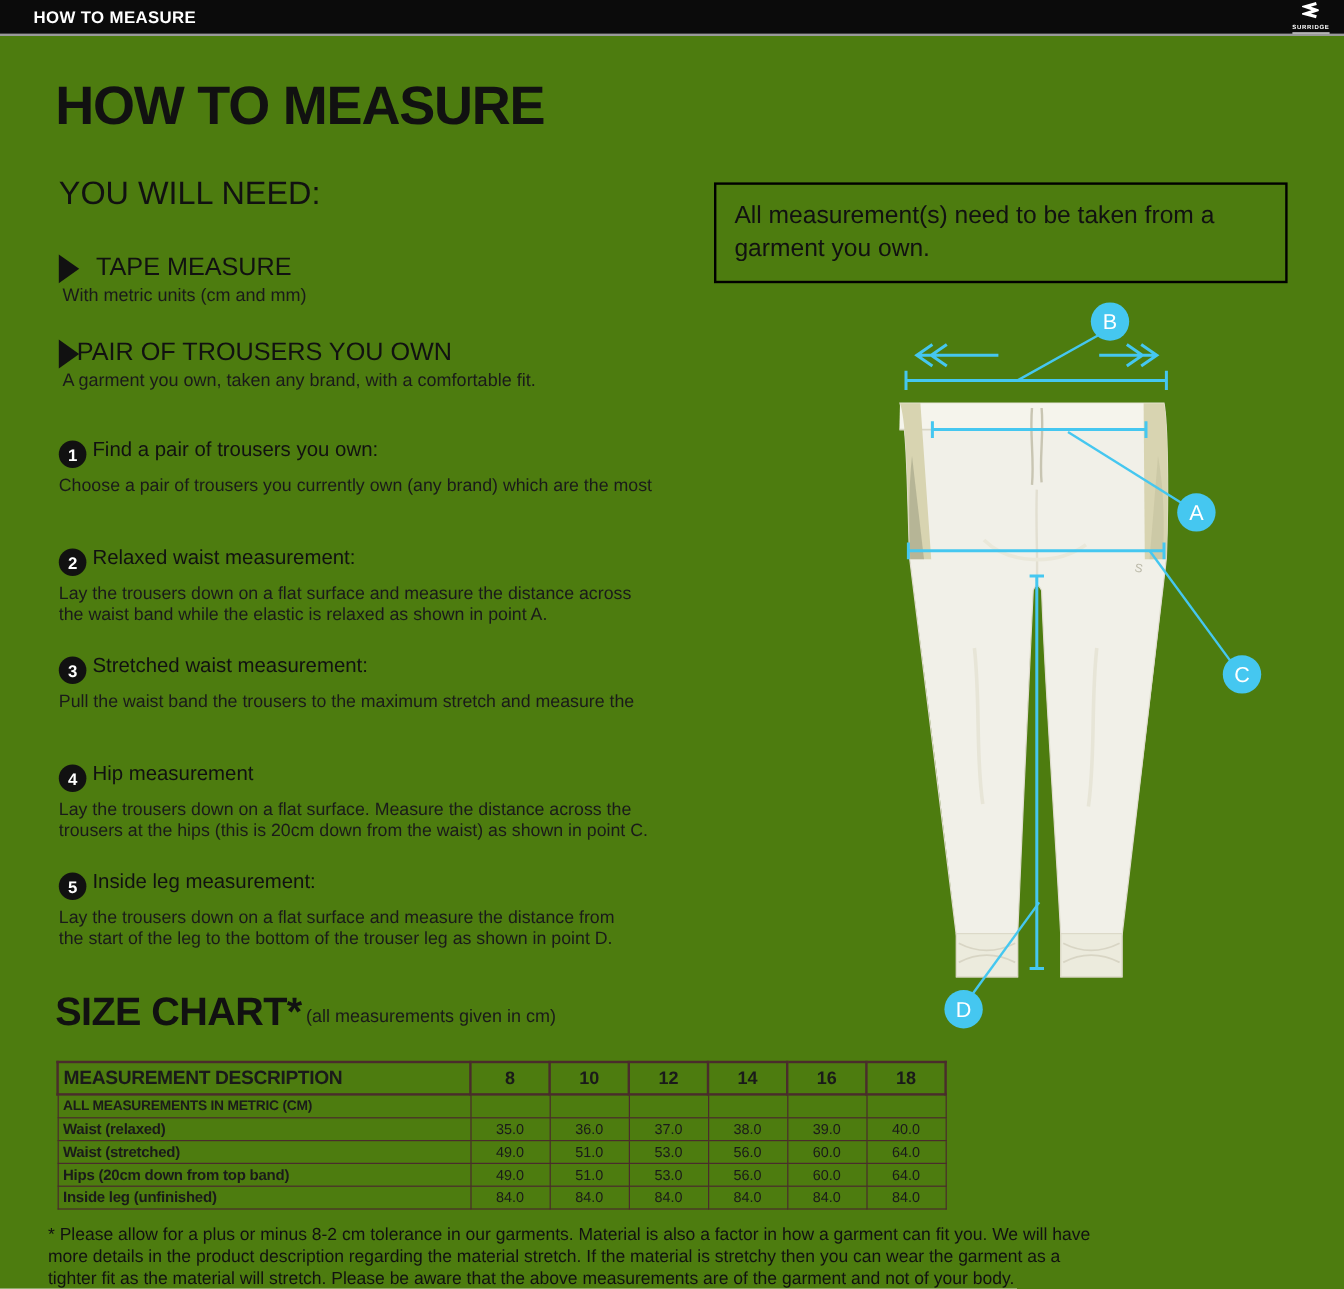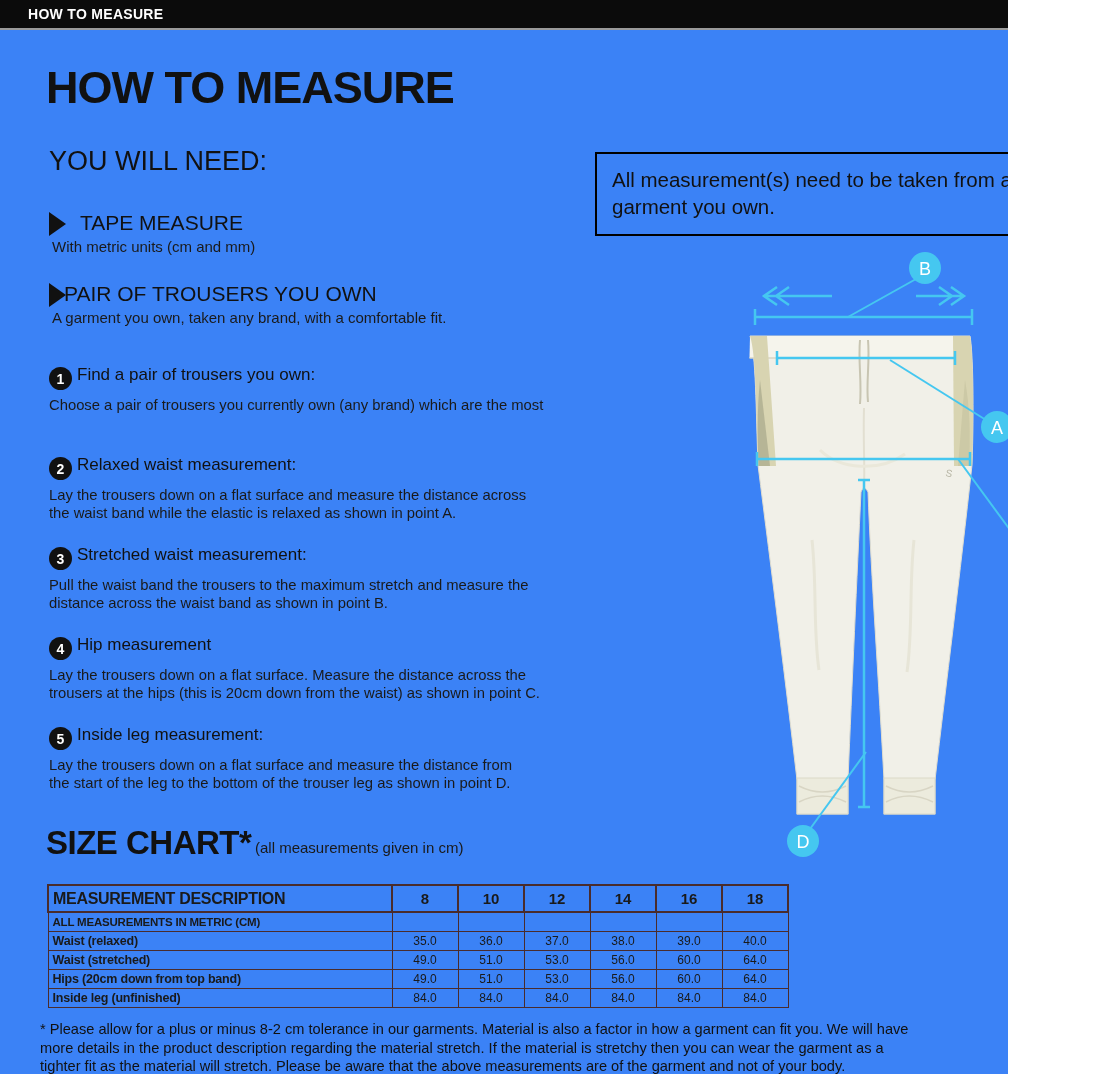--- a/index.html
+++ b/index.html
@@ -1,16 +1,16 @@
 <!DOCTYPE html>
 <html><head>
 <meta charset="utf-8">
 <style>
   html,body{margin:0;padding:0;background:#fff;}
-  .canvas{position:relative;width:1008px;height:1074px;background:#3b82f6;overflow:hidden;
+  .canvas{position:relative;width:1120px;height:1074px;background:#4d7c0f;overflow:hidden;
           font-family:"Liberation Sans", sans-serif;color:#1a1a1a;}
 
   
   .topbar{position:absolute;left:0;top:0;width:1120px;height:28px;background:#0b0b0b;
           border-bottom:2px solid #9a9a9a;display:flex;align-items:center;}
   .topbar-title{color:#fff;font-size:14px;font-weight:700;letter-spacing:.3px;margin-left:28px;}
   .brand{position:absolute;right:12px;top:1px;display:flex;flex-direction:column;align-items:center;}
   .brand-s{line-height:1;}
   .brand-name{color:#fff;font-size:5px;font-weight:700;letter-spacing:.6px;border-bottom:1px solid #fff;padding-bottom:1px;}
 
@@ -92,21 +92,20 @@
   <div class="step-heading" style="top:455px;">Relaxed waist measurement:</div>
   <div class="step-body" style="top:486px;">
     <div>Lay the trousers down on a flat surface and measure the distance across</div>
       <div>the waist band while the elastic is relaxed as shown in point A.</div>
   </div>
 
   <div class="step-circle" style="top:547px;">3</div>
   <div class="step-heading" style="top:545px;">Stretched waist measurement:</div>
   <div class="step-body" style="top:576px;">
     <div>Pull the waist band the trousers to the maximum stretch and measure the</div>
-      <div>distance across the waist band as shown in point B.</div>
   </div>
 
   <div class="step-circle" style="top:637px;">4</div>
   <div class="step-heading" style="top:635px;">Hip measurement</div>
   <div class="step-body" style="top:666px;">
     <div>Lay the trousers down on a flat surface. Measure the distance across the</div>
       <div>trousers at the hips (this is 20cm down from the waist) as shown in point C.</div>
   </div>
 
   <div class="step-circle" style="top:727px;">5</div>

